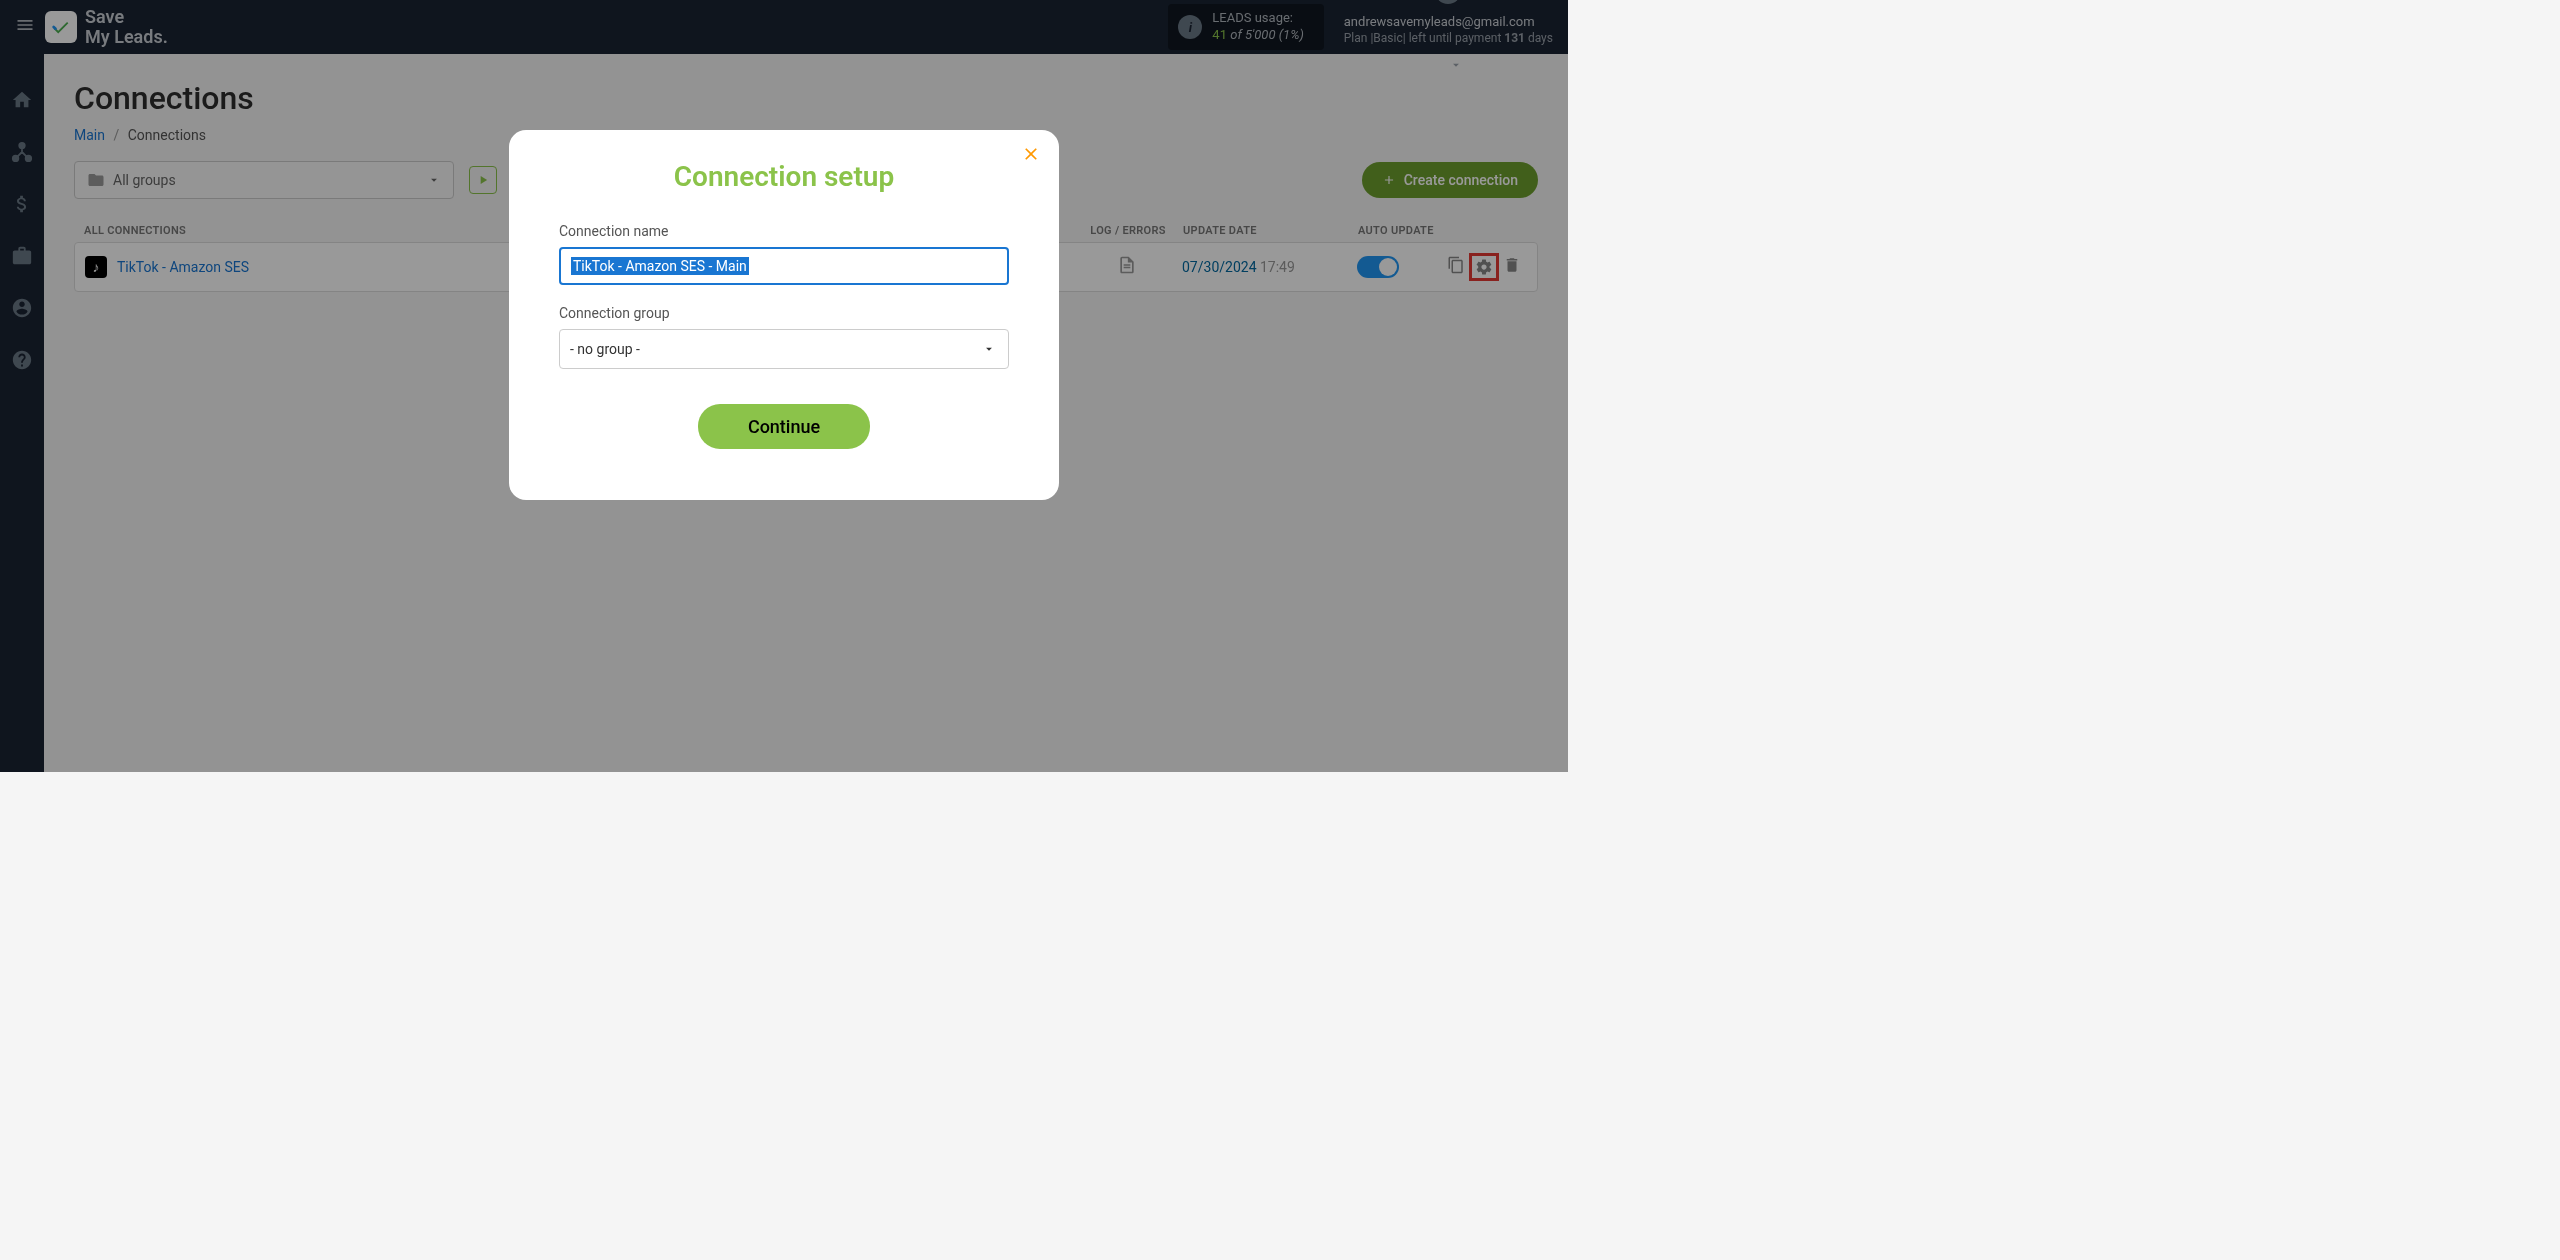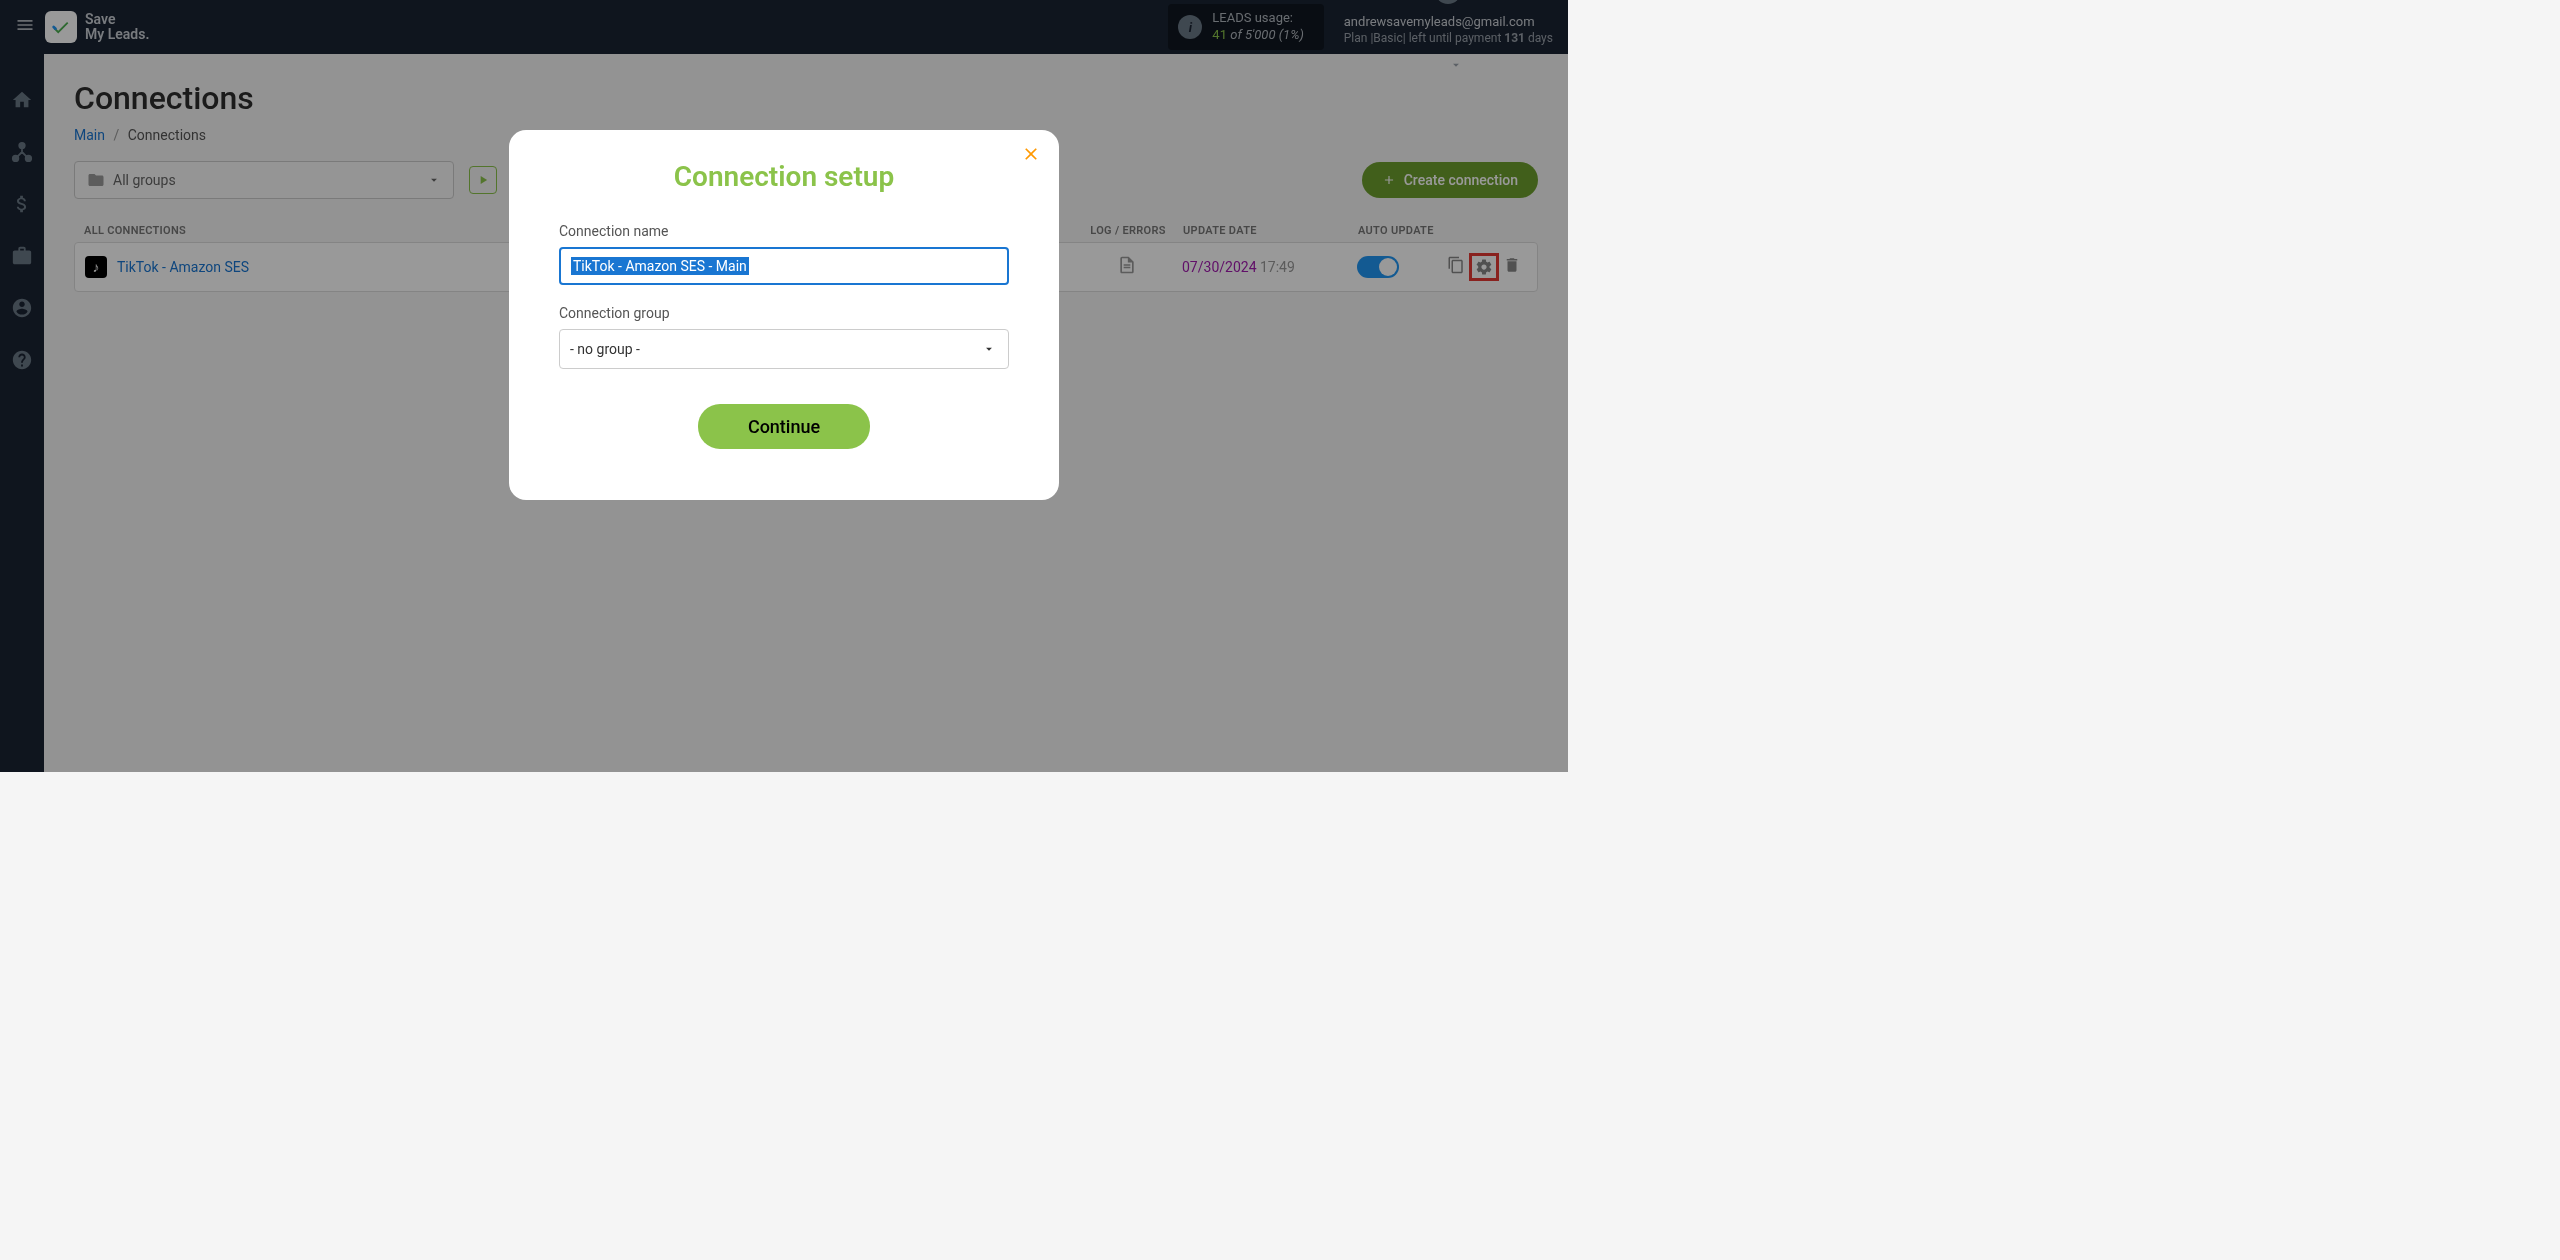--- a/index.html
+++ b/index.html
@@ -4,21 +4,21 @@
 <style>
 * { margin: 0; padding: 0; box-sizing: border-box; font-family: -apple-system, BlinkMacSystemFont, "Segoe UI", Roboto, sans-serif; }
 body { background: #f5f5f5; width: 1568px; height: 772px; overflow: hidden; position: relative; }
 
 
 .top-header { background: #1a2332; height: 54px; display: flex; align-items: center; padding: 0 15px; color: #fff; }
 .menu-icon { cursor: pointer; margin-right: 10px; }
 .menu-icon svg { width: 20px; height: 20px; fill: #b0b6bd; }
 .logo-box { width: 32px; height: 32px; background: #fff; border-radius: 6px; display: flex; align-items: center; justify-content: center; margin-right: 8px; }
 .logo-check { width: 22px; height: 22px; }
-.logo-text { line-height: 1.1; font-weight: 600; font-size: 14px; color: #c9ced4; }
+.logo-text { line-height: 1.1; font-weight: 600; font-size: 18px; color: #c9ced4; }
 .header-spacer { flex: 1; }
 .leads-usage-box { background: #0f1620; border-radius: 4px; padding: 6px 20px 6px 10px; display: flex; align-items: center; gap: 10px; margin-right: 20px; }
 .info-circle { width: 24px; height: 24px; background: #6a7885; border-radius: 50%; display: flex; align-items: center; justify-content: center; color: #1a2332; font-weight: bold; font-size: 13px; font-style: italic; }
 .leads-text { font-size: 13px; line-height: 1.3; }
 .leads-title { color: #b0b6bd; }
 .leads-numbers .n1 { color: #8bc34a; }
 .leads-numbers .n2 { font-style: italic; color: #b0b6bd; }
 .leads-numbers .n3 { color: #b0b6bd; font-style: italic; }
 .user-box { display: flex; align-items: center; gap: 10px; flex-direction: column; }
 .user-avatar { width: 26px; height: 26px; background: #6a7885; border-radius: 50%; display: flex; align-items: center; justify-content: center; }
@@ -59,21 +59,21 @@
 .col-date { width: 175px; }
 .col-auto { width: 90px; }
 .col-actions { width: 80px; }
 
 .table-row { display: flex; align-items: center; border: 1px solid #ddd; border-radius: 4px; padding: 10px; background: #fff; margin-bottom: 5px; }
 .row-icon { width: 22px; height: 22px; background: #000; border-radius: 4px; margin-right: 10px; display: flex; align-items: center; justify-content: center; color: #fff; font-size: 14px; font-weight: bold; }
 .row-name { color: #1976d2; font-size: 14px; flex: 1; }
 .row-log { width: 110px; text-align: center; }
 .row-log svg { width: 20px; height: 20px; fill: #999; }
 .row-date { width: 175px; font-size: 14px; }
-.row-date .d { color: #a21caf; }
+.row-date .d { color: #0369a1; }
 .row-date .t { color: #999; }
 .row-auto { width: 90px; }
 .toggle { width: 42px; height: 22px; background: #2196f3; border-radius: 11px; position: relative; }
 .toggle::after { content: ''; position: absolute; right: 2px; top: 2px; width: 18px; height: 18px; background: #fff; border-radius: 50%; }
 .row-actions { width: 80px; display: flex; gap: 4px; align-items: center; }
 .row-actions svg { width: 18px; height: 18px; fill: #888; }
 .settings-highlight { border: 3px solid #e53935; padding: 2px 3px; display: inline-flex; }
 
 
 .overlay { position: absolute; inset: 0; background: rgba(0,0,0,0.4); z-index: 100; }

